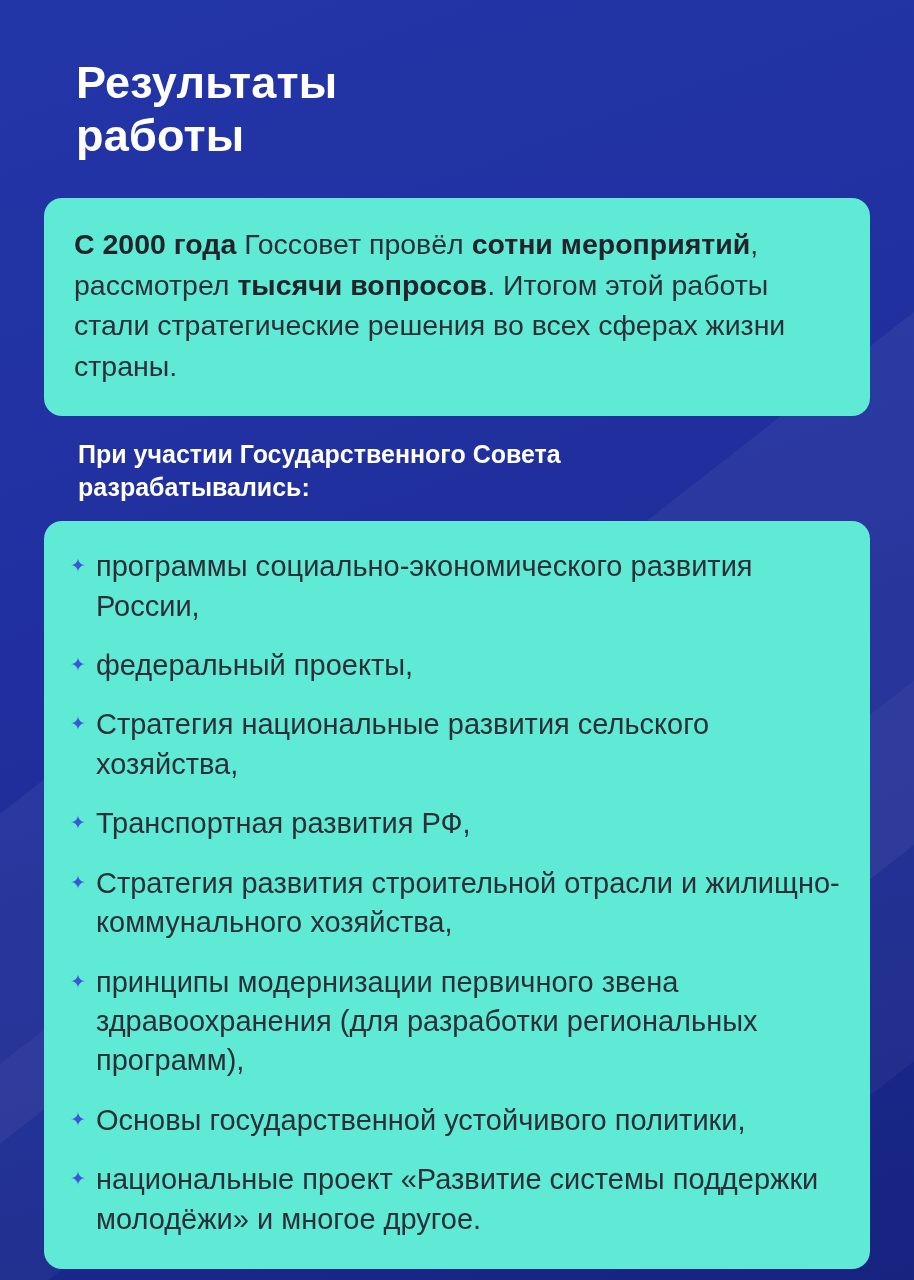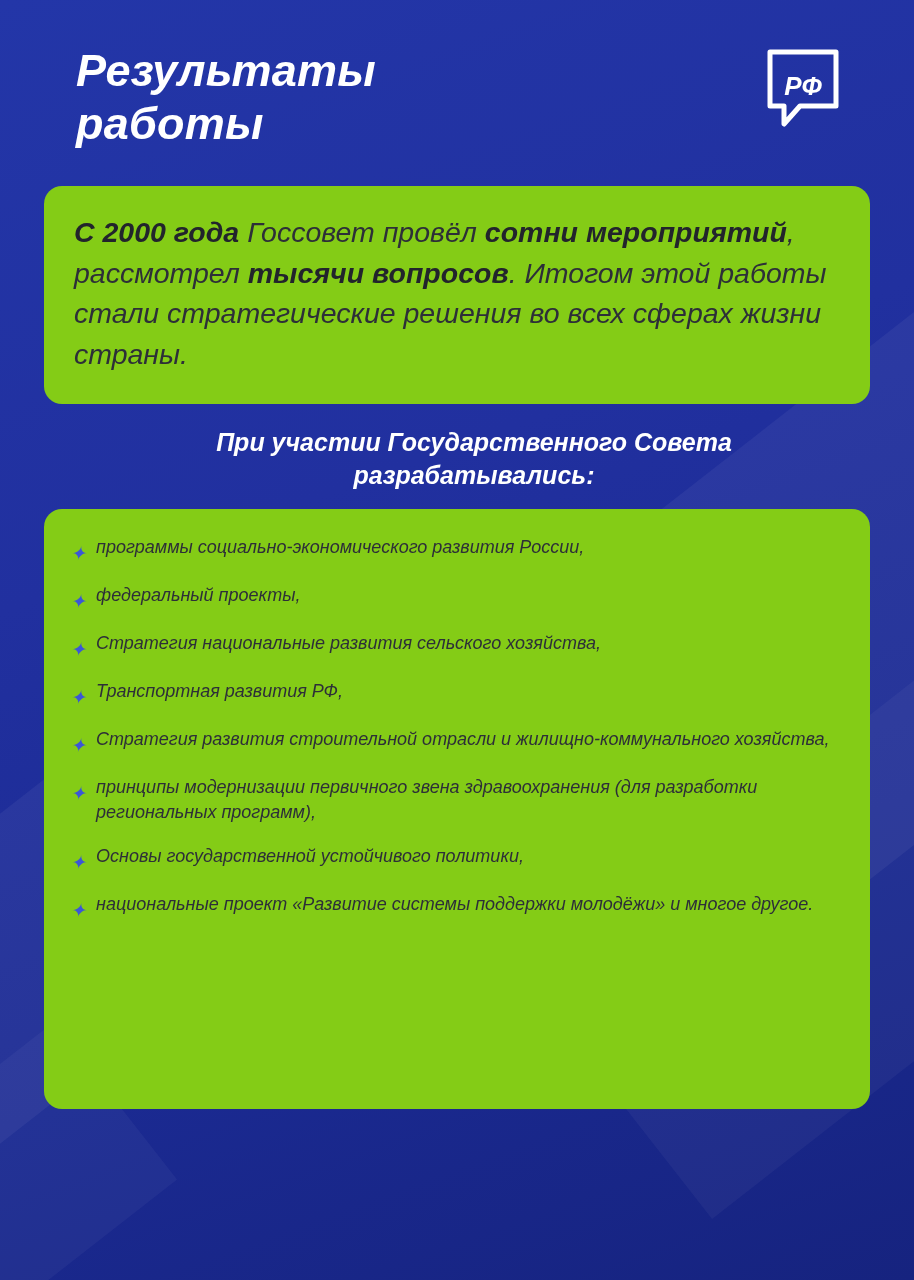--- a/index.html
+++ b/index.html
@@ -44,22 +44,21 @@
   .bg-stripe.s4 {
     width: 420px; height: 200px;
     left: -260px; top: 1130px;
     transform: rotate(-38deg);
     background: rgba(255,255,255,0.04);
   }
   .page {
     position: relative;
     width: 914px;
     height: 1232px;
-    padding: 0 44px;
-    font-style: italic;
+    padding: 12px 44px;
   }
   
   .header {
     display: flex;
     align-items: flex-start;
     justify-content: space-between;
     padding-top: 44px;
     padding-left: 32px;
     padding-right: 30px;
   }
@@ -74,21 +73,21 @@
   .logo {
     width: 74px;
     height: 82px;
     position: relative;
     flex: none;
     margin-top: 4px;
   }
   .logo svg { display: block; }
   
   .card {
-    background: #84cc16;
+    background: #5eead4;
     border-radius: 18px;
     margin: 0 auto;
     width: 826px;
   }
   .card-intro {
     margin-top: 36px;
     padding: 26px 30px 30px 30px;
   }
   .intro-text {
     color: #2d2f38;
@@ -96,21 +95,20 @@
     line-height: 1.42;
   }
   .intro-text b { font-weight: bold; color: #22242c; }
   .subtitle {
     color: #ffffff;
     font-weight: bold;
     font-size: 25px;
     line-height: 1.3;
     margin: 22px 0 0 34px;
     white-space: pre-line;
-    text-align: center;
   }
   .card-list {
     margin-top: 18px;
     padding: 26px 30px 30px 26px;
     min-height: 600px;
   }
   ul.list { list-style: none; }
   ul.list li {
     display: flex;
     align-items: flex-start;
@@ -121,46 +119,40 @@
     flex: none;
     width: 26px;
     margin-top: 9px;
     color: #3b57d6;
     font-size: 19px;
     line-height: 1;
     text-align: left;
   }
   .li-text {
     color: #2d2f38;
-    font-size: 18px;
+    font-size: 29px;
     line-height: 1.36;
     flex: 1;
   }
 </style>
 </head>
 <body>
 
 <div class="bg">
   <div class="bg-stripe s1"></div>
   <div class="bg-stripe s2"></div>
   <div class="bg-stripe s3"></div>
   <div class="bg-stripe s4"></div>
 </div>
 
 <div class="page">
 
   <div class="header">
     <div class="title">Результаты
 работы</div>
-    <div class="logo">
-      <svg width="74" height="82" viewBox="0 0 74 82" xmlns="http://www.w3.org/2000/svg">
-        <path d="M4 4 H70 V58 H34 L18 76 V58 H4 Z" fill="none" stroke="#ffffff" stroke-width="5" stroke-linejoin="round"></path>
-        <text x="37" y="40" font-family="Liberation Sans, sans-serif" font-size="26" font-weight="bold" fill="#ffffff" text-anchor="middle" dominant-baseline="middle">РФ</text>
-      </svg>
-    </div>
   </div>
 
   <div class="card card-intro">
     <div class="intro-text"><b>С 2000 года </b><span>Госсовет провёл </span><b>сотни мероприятий</b><span>, рассмотрел </span><b>тысячи вопросов</b><span>. Итогом этой работы стали стратегические решения во всех сферах жизни страны.</span></div>
   </div>
 
   <div class="subtitle">При участии Государственного Совета
 разрабатывались:</div>
 
   <div class="card card-list">

